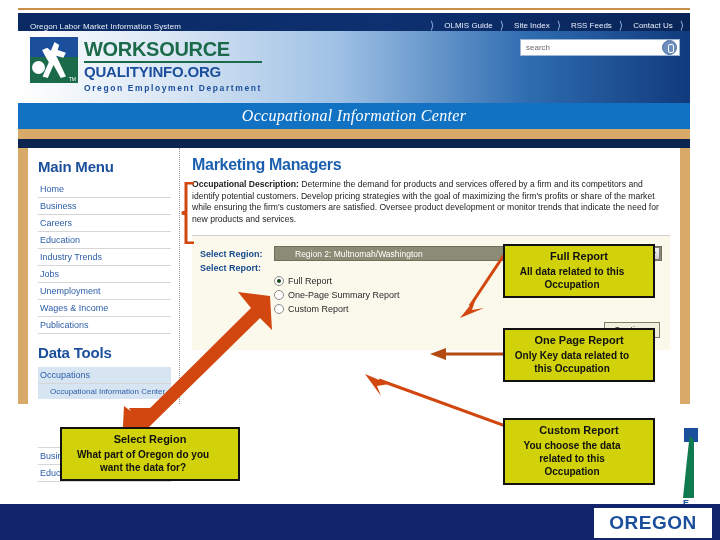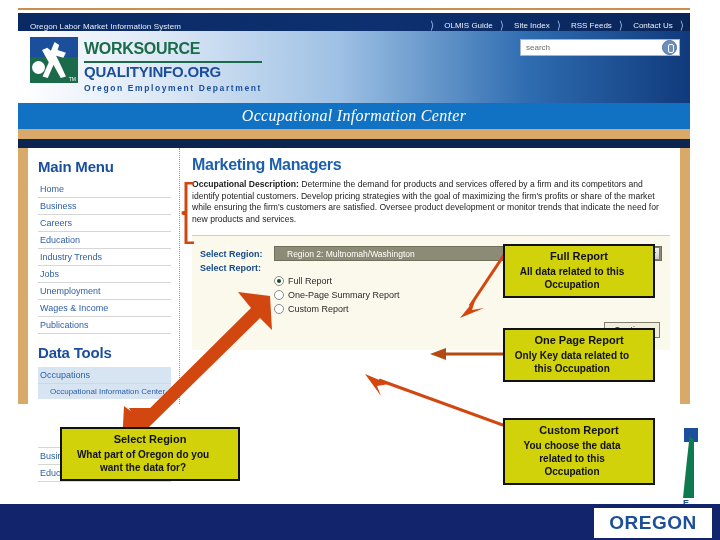--- a/index.html
+++ b/index.html
@@ -130,21 +130,21 @@
     position: absolute; left: 2px; top: 24px;
     width: 13px; height: 13px; border-radius: 50%;
     background: #ffffff;
   }
   .logo-mark .lm-tm {
     position: absolute; right: 2px; bottom: 1px;
     font-size: 5px; color: #ffffff;
   }
   .logo-text { padding-top: 1px; }
   .logo-line1 {
-    font-size: 16px; font-weight: bold; color: #1b6b4a;
+    font-size: 20px; font-weight: bold; color: #1b6b4a;
     letter-spacing: -0.3px; line-height: 22px;
     font-family: "Liberation Sans", sans-serif;
   }
   .logo-rule { height: 2px; background: #1b6b4a; margin: 1px 0 1px 0; }
   .logo-line2 {
     font-size: 15px; font-weight: bold; color: #1b4f9c;
     letter-spacing: -0.2px; line-height: 16px;
   }
   .logo-line3 {
     font-size: 8.5px; font-weight: bold; color: #1b4f9c;
@@ -261,21 +261,21 @@
     font-size: 9px; font-weight: bold; color: #154b8d;
     width: 74px; flex: 0 0 74px;
   }
   .select {
     flex: 1 1 auto; height: 15px;
     display: flex; align-items: center;
     background: #8c8c76; border: 1px solid #6f6f5c;
   }
   .select-text {
     flex: 1; color: #ffffff; font-size: 8.5px;
-    padding-left: 12px; white-space: nowrap; overflow: hidden;
+    padding-left: 20px; white-space: nowrap; overflow: hidden;
   }
   .select-arrow {
     width: 14px; height: 13px; margin-right: 1px;
     background: linear-gradient(to bottom, #f4f4f4, #cfcfcf);
     border: 1px solid #7a7a7a;
     display: flex; align-items: center; justify-content: center;
   }
   .select-arrow span {
     width: 0; height: 0;
     border-left: 3px solid transparent;

